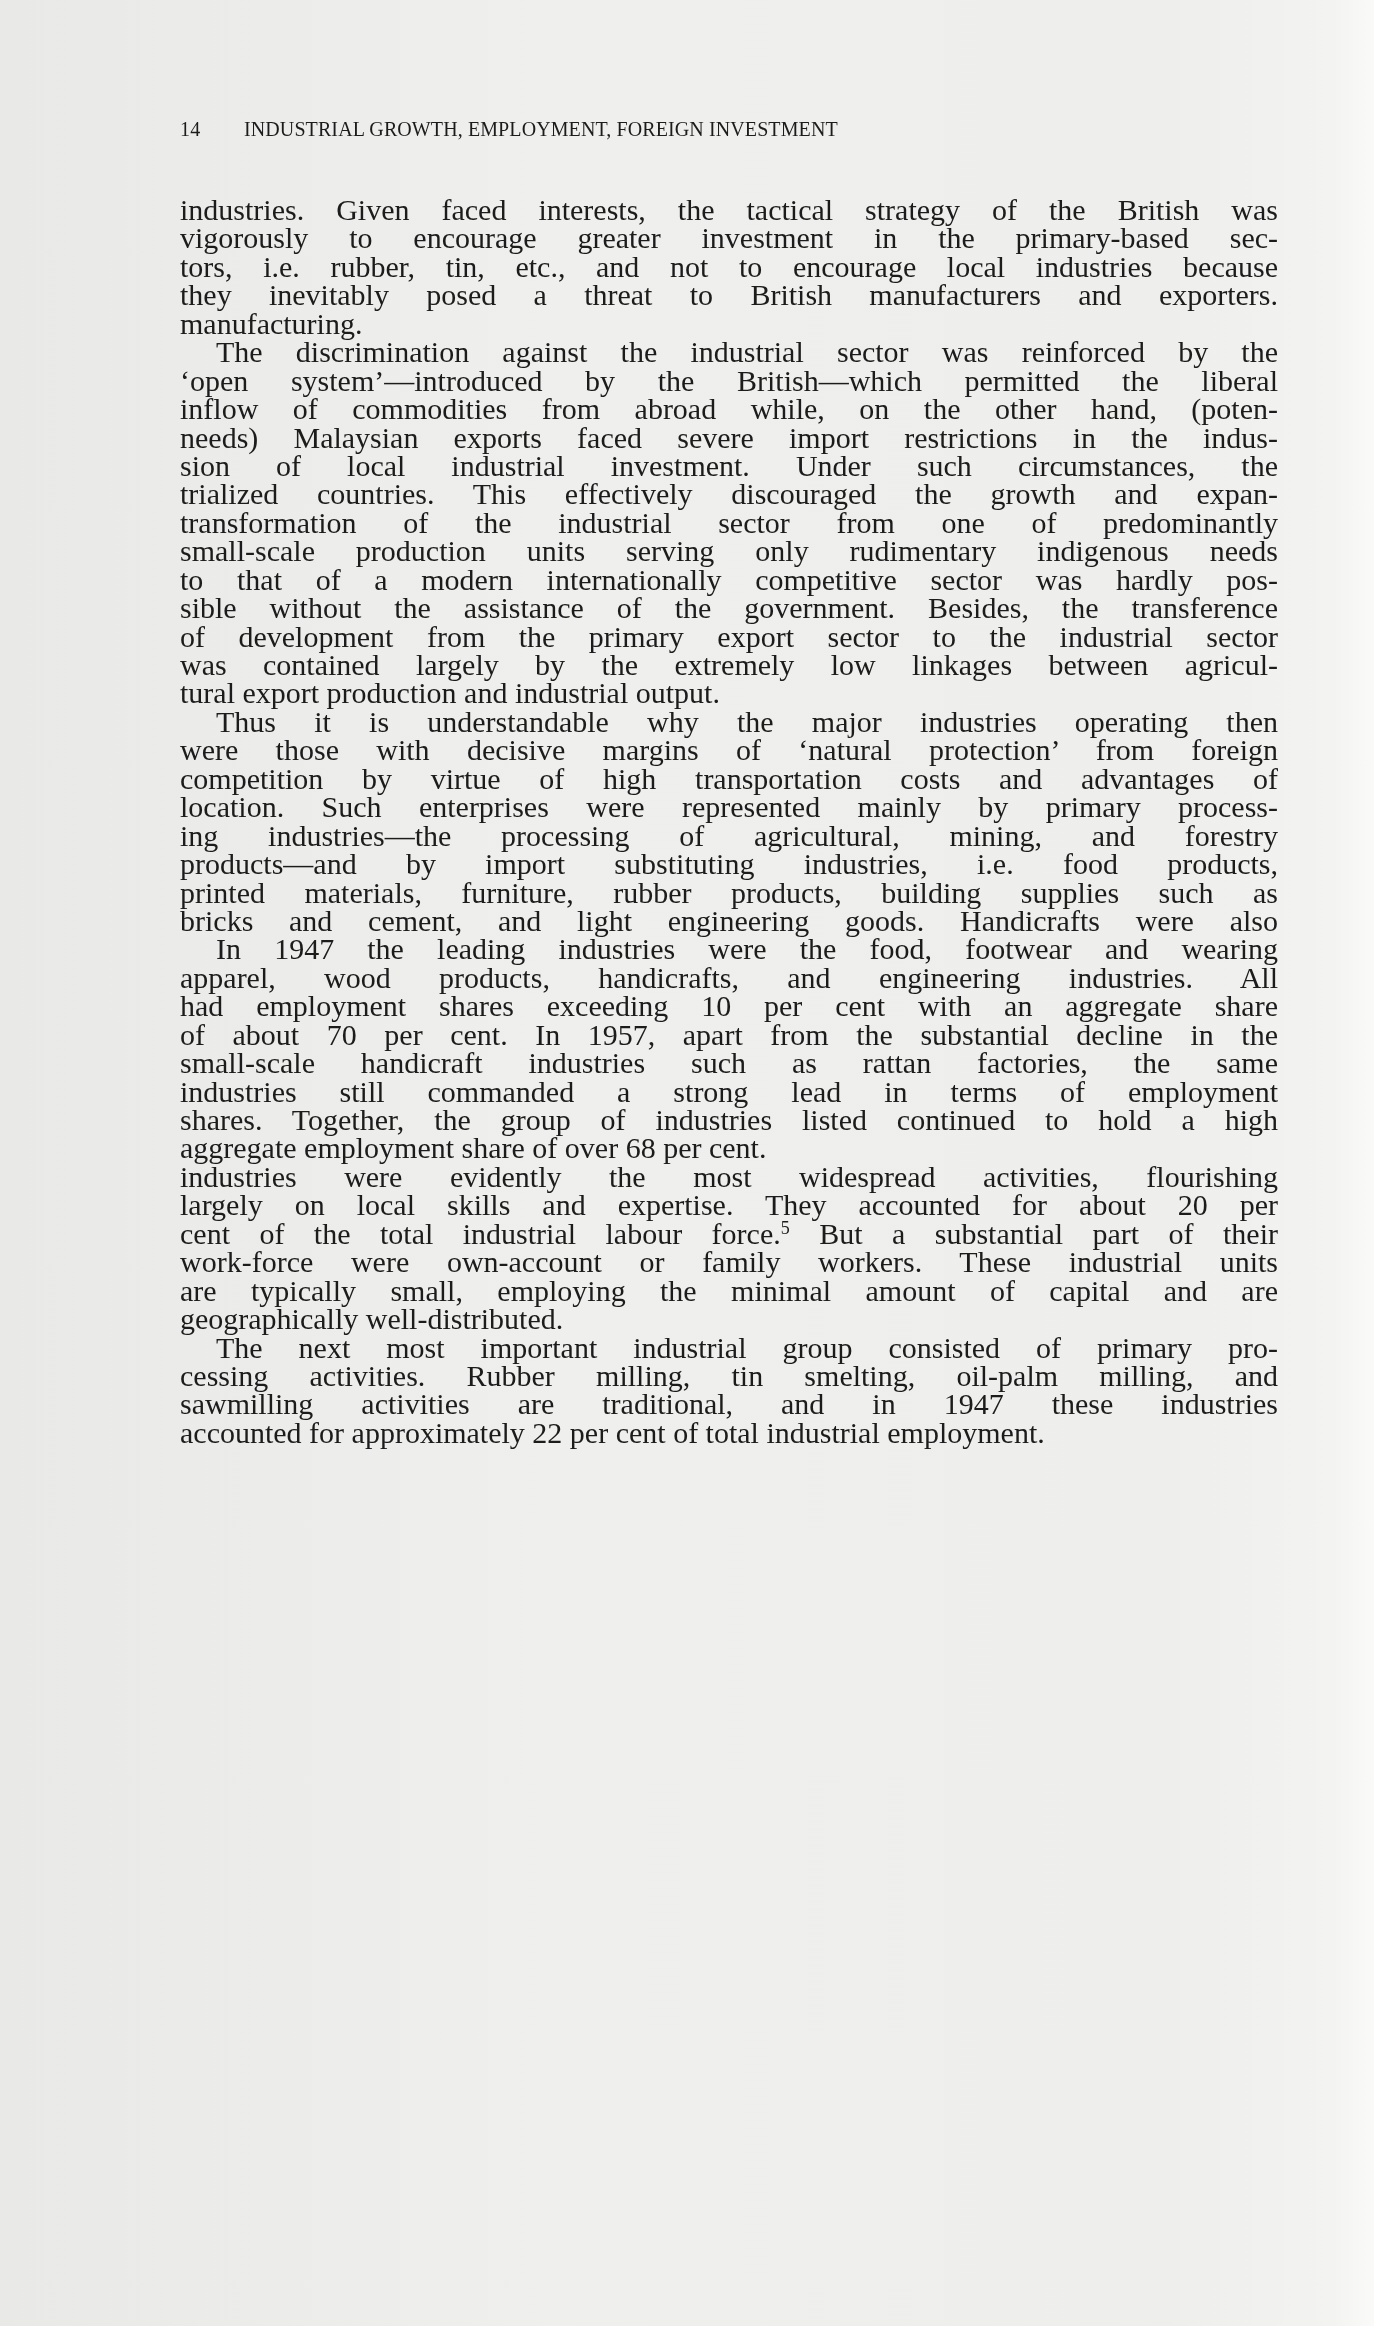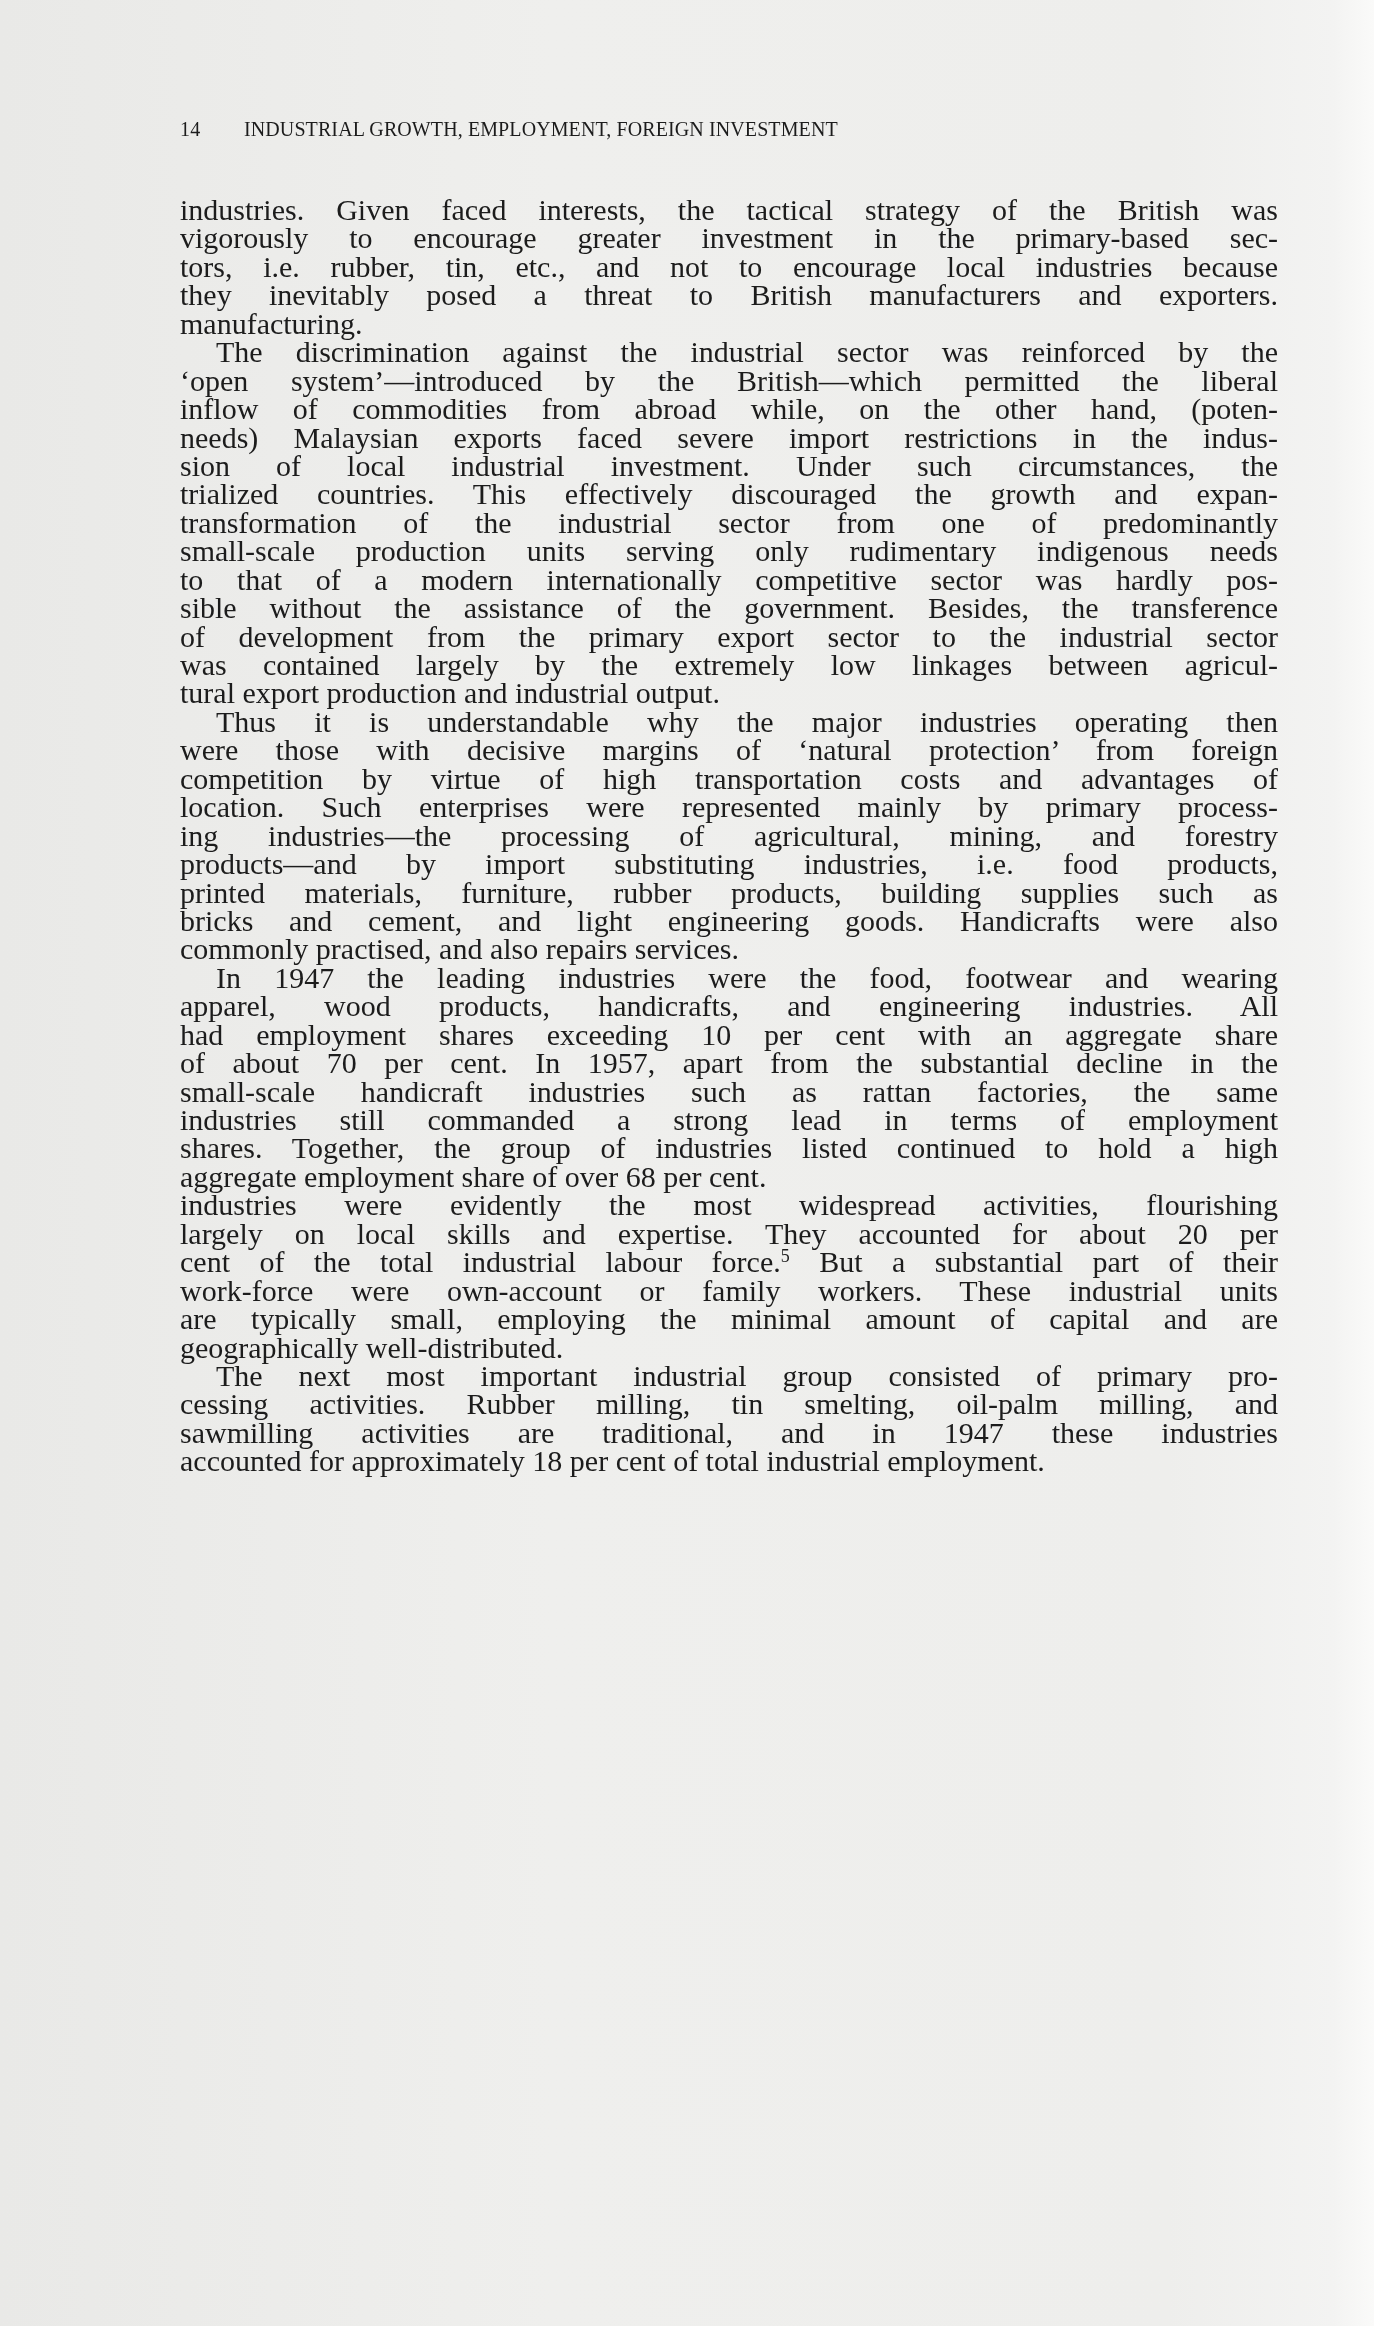--- a/index.html
+++ b/index.html
@@ -94,21 +94,20 @@
 
     <div>
       <span class="line ind">Thus it is understandable why the major industries operating then</span>
       <span class="line">were those with decisive margins of ‘natural protection’ from foreign</span>
       <span class="line">competition by virtue of high transportation costs and advantages of</span>
       <span class="line">location. Such enterprises were represented mainly by primary process-</span>
       <span class="line">ing industries—the processing of agricultural, mining, and forestry</span>
       <span class="line">products—and by import substituting industries, i.e. food products,</span>
       <span class="line">printed materials, furniture, rubber products, building supplies such as</span>
       <span class="line">bricks and cement, and light engineering goods. Handicrafts were also</span>
-      <span class="line last">commonly practised, and also repairs services.</span>
     </div>
 
     <div>
       <span class="line ind">In 1947 the leading industries were the food, footwear and wearing</span>
       <span class="line">apparel, wood products, handicrafts, and engineering industries. All</span>
       <span class="line">had employment shares exceeding 10 per cent with an aggregate share</span>
       <span class="line">of about 70 per cent. In 1957, apart from the substantial decline in the</span>
       <span class="line">small-scale handicraft industries such as rattan factories, the same</span>
       <span class="line">industries still commanded a strong lead in terms of employment</span>
       <span class="line">shares. Together, the group of industries listed continued to hold a high</span>
@@ -121,21 +120,21 @@
       <span class="line"><span>cent of the total industrial labour force.</span><sup class="fn">5</sup><span> But a substantial part of their</span></span>
       <span class="line">work-force were own-account or family workers. These industrial units</span>
       <span class="line">are typically small, employing the minimal amount of capital and are</span>
       <span class="line last">geographically well-distributed.</span>
     </div>
 
     <div>
       <span class="line ind">The next most important industrial group consisted of primary pro-</span>
       <span class="line">cessing activities. Rubber milling, tin smelting, oil-palm milling, and</span>
       <span class="line">sawmilling activities are traditional, and in 1947 these industries</span>
-      <span class="line last">accounted for approximately 18 per cent of total industrial employment.</span>
+      <span class="line last">accounted for approximately 22 per cent of total industrial employment.</span>
     </div>
 
   </div>
 </div>
 
 <style>
   
   .body-text .line {
     font-size: 30px;
     line-height: 28.45px;

